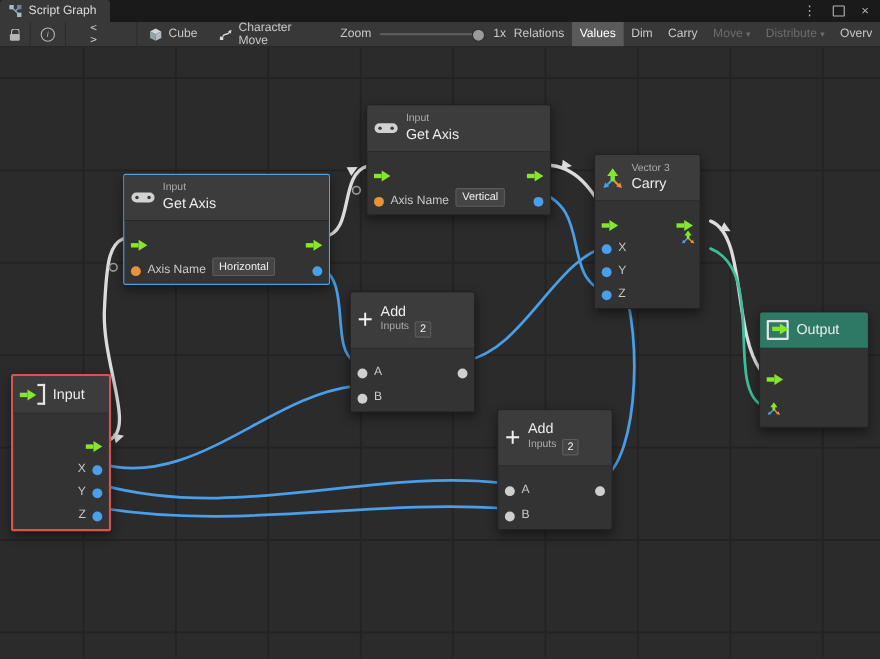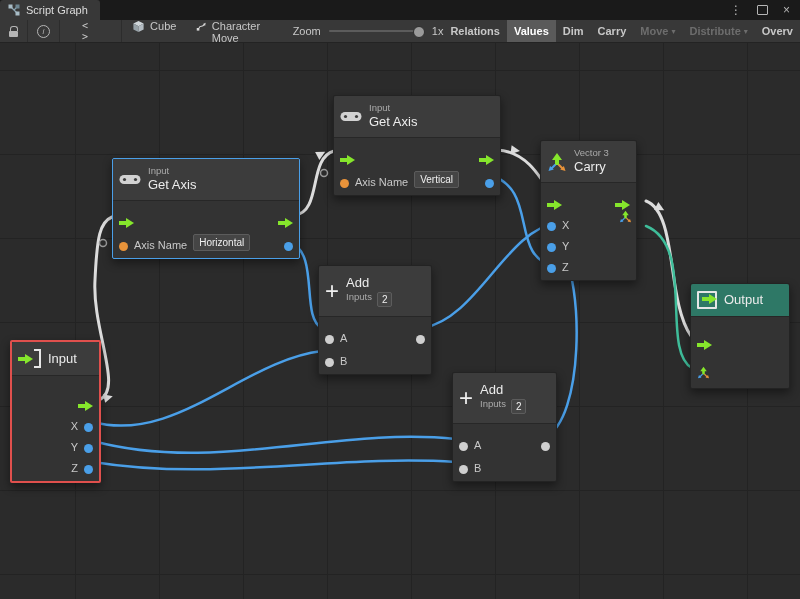--- a/index.html
+++ b/index.html
@@ -21,27 +21,27 @@
            border-bottom:1px solid #232323;display:flex;align-items:center;z-index:5;
            font-size:11px;color:#c8c8c8;}
   .tseg{height:100%;display:flex;align-items:center;padding:0 9px;border-right:1px solid #2c2c2c;}
   .tseg.code{padding:0 22px;}
   .code-glyph{font-size:10px;letter-spacing:1px;color:#cccccc;font-family:"DejaVu Sans Mono",monospace;}
   .lock{display:flex;flex-direction:column;align-items:center;}
   .lock .shackle{width:6px;height:4px;border:1.5px solid #b5b5b5;border-bottom:none;border-radius:3px 3px 0 0;}
   .lock .lbody{width:9px;height:6px;background:#b5b5b5;border-radius:1px;}
   .info-circle{width:11px;height:11px;border:1px solid #b5b5b5;border-radius:50%;font-size:8px;
                display:flex;align-items:center;justify-content:center;color:#b5b5b5;font-style:italic;}
-  .asset{display:flex;align-items:flex-start;gap:5px;padding:4px 10px;height:100%;}
+  .asset{display:flex;align-items:center;gap:5px;padding:4px 10px;height:100%;}
   .zoom{display:flex;align-items:center;gap:8px;margin-left:8px;}
   .ztrack{position:relative;width:95px;height:2px;background:#5c5c5c;border-radius:1px;}
   .zhandle{position:absolute;left:84px;top:-4px;width:10px;height:10px;border-radius:50%;
            background:#9a9a9a;border:1px solid #2e2e2e;}
   .tb-buttons{margin-left:auto;display:flex;align-items:stretch;height:100%;}
-  .tb-btn{display:flex;align-items:center;padding:0 7px;white-space:nowrap;color:#c8c8c8;font-weight:bold;}
+  .tb-btn{display:flex;align-items:center;padding:0 7px;white-space:nowrap;color:#c8c8c8;}
   .tb-btn.active{background:#5a5a5a;color:#ffffff;}
   .tb-btn.disabled{color:#6d6d6d;}
   .caret{font-size:8px;margin-left:3px;}
 
   
   .canvas{position:absolute;left:0;top:42px;width:800px;height:557px;background-color:#2b2b2b;
           background-image:linear-gradient(to right,#232323 1.5px,transparent 1.5px),
                            linear-gradient(to bottom,#232323 1.5px,transparent 1.5px);
           background-size:84px 84px;background-position:75px 28px;z-index:0;}
   #wire-layer{position:absolute;left:0;top:0;z-index:1;}

